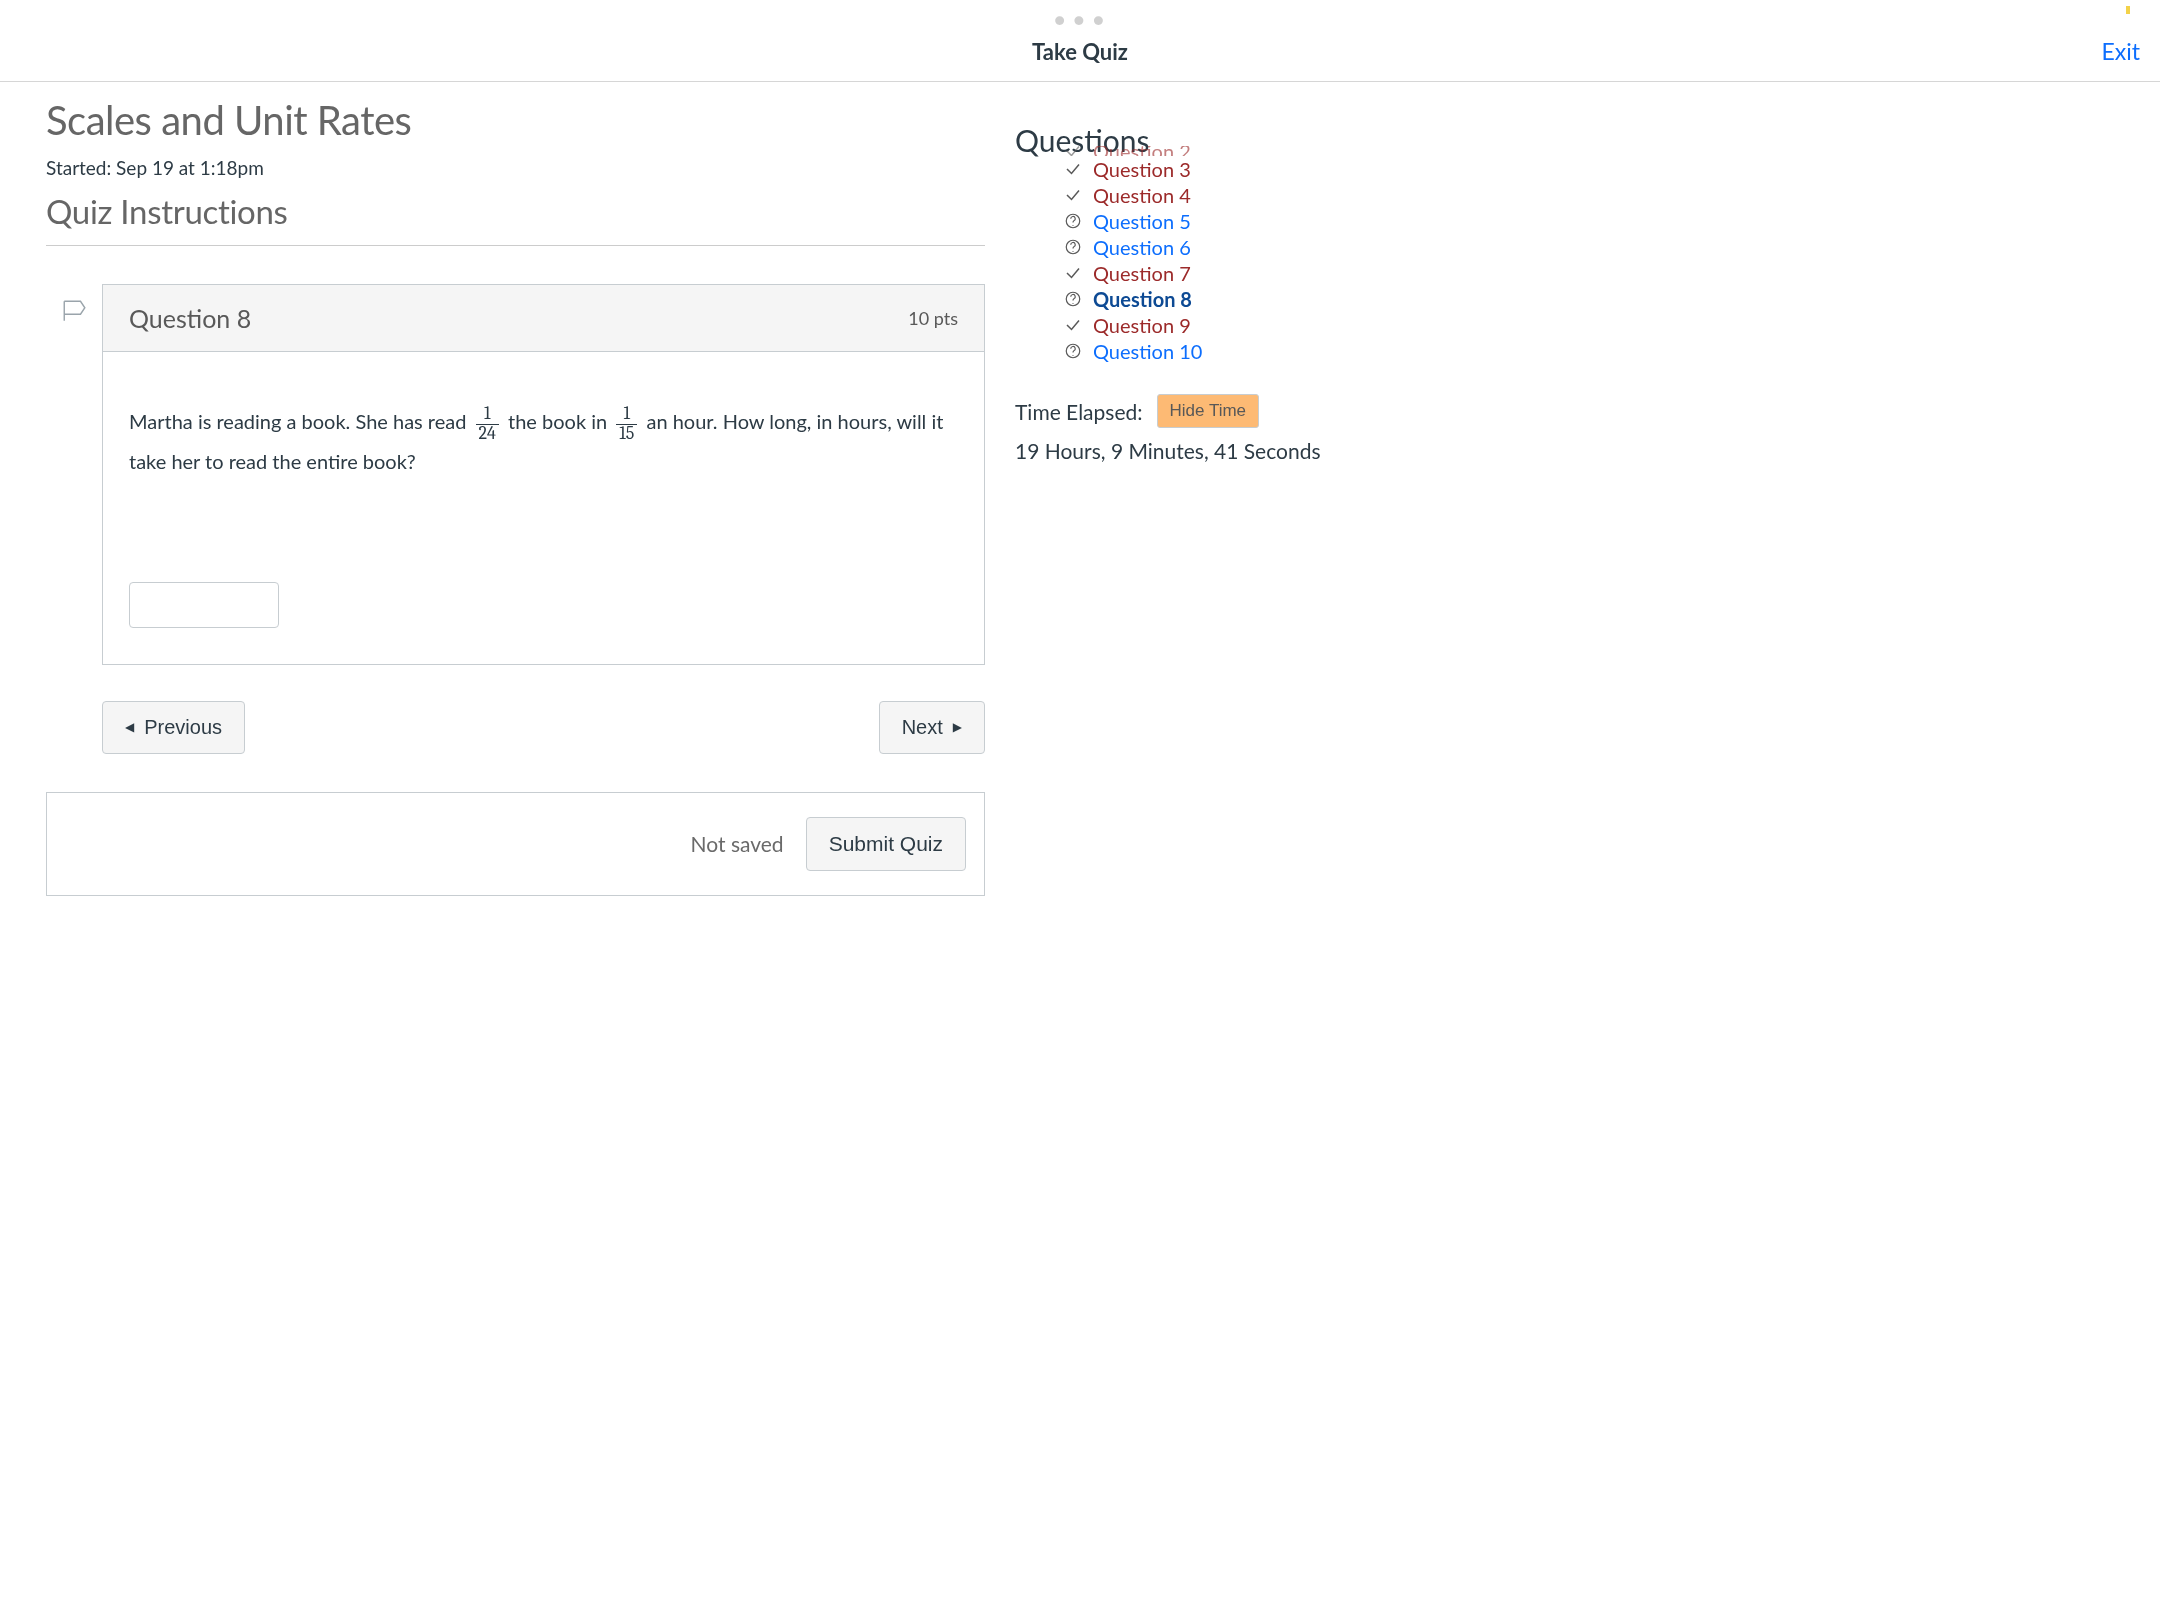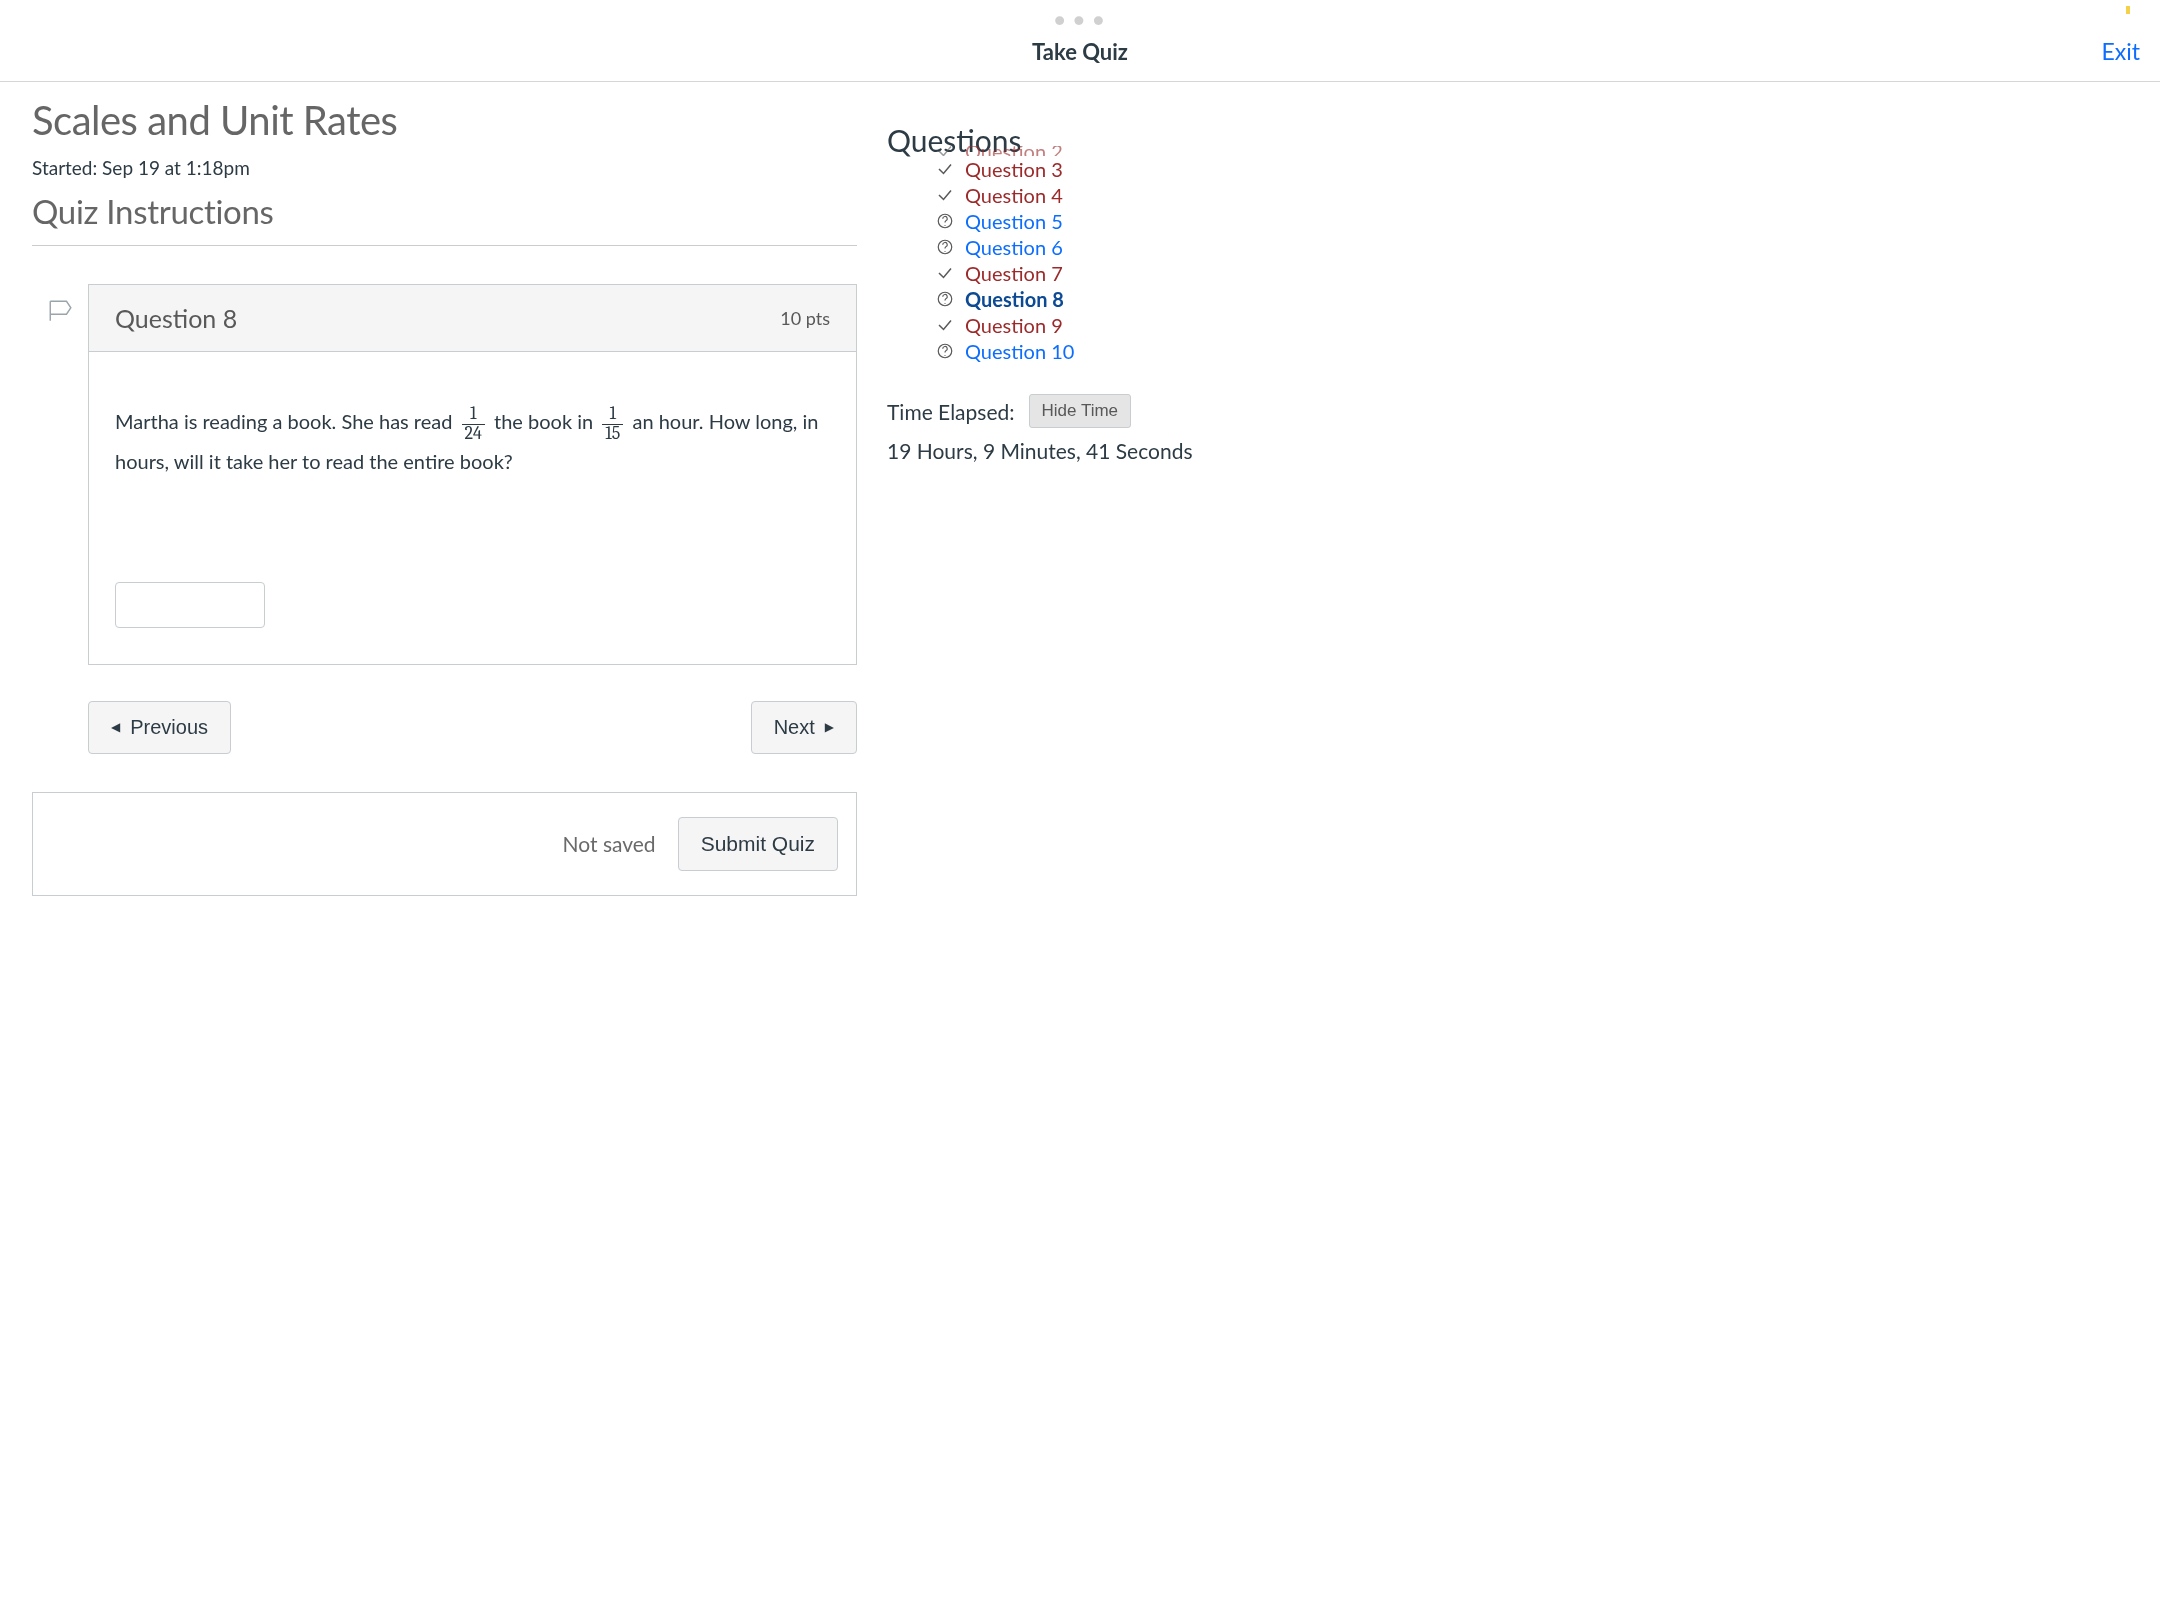--- a/index.html
+++ b/index.html
@@ -3,21 +3,21 @@
 <meta charset="utf-8">
 <style>
   * { box-sizing: border-box; margin: 0; padding: 0; }
   html, body { width: 100%; height: 100%; font-family: "Lato", "Helvetica Neue", Arial, sans-serif; color: #2d3b45; background: #fff; font-size: 21px; }
   .topbar { position: relative; height: 82px; border-bottom: 1px solid #d6d6d6; display: flex; align-items: flex-end; justify-content: center; padding-bottom: 16px; }
   .topbar .dots { position: absolute; top: 8px; left: 50%; transform: translateX(-50%); color: #d0d0d0; font-size: 18px; letter-spacing: 2px; }
   .topbar .title { font-weight: 700; font-size: 22px; color: #2d3b45; }
   .topbar .exit { position: absolute; right: 20px; bottom: 16px; color: #0d6efd; font-size: 23px; cursor: pointer; }
   .topbar .yellow-dot { position: absolute; top: 6px; right: 30px; width: 4px; height: 8px; background: #f3d24a; }
   .page { display: flex; padding: 0 0 40px 0; }
-  .main { width: 857px; padding: 8px 0 0 32px; }
+  .main { width: 985px; padding: 8px 0 0 46px; }
   h1.quiz-title { font-size: 40px; font-weight: 400; color: #666; margin-top: 6px; letter-spacing: -0.5px; }
   .started { font-size: 19px; color: #2d3b45; margin-top: 12px; }
   h2.instructions { font-size: 33px; font-weight: 400; color: #666; margin-top: 12px; letter-spacing: -0.3px; }
   .hr { border: none; border-bottom: 1px solid #ccc; margin: 14px 0 0 0; }
   .question-area { display: flex; margin-top: 38px; }
   .flag-col { width: 56px; padding-top: 14px; display: flex; justify-content: center; }
   .flag-icon svg { width: 26px; height: 26px; }
   .qcard { flex: 1; border: 1px solid #c7cdd1; background: #fff; }
   .qheader { display: flex; justify-content: space-between; align-items: center; background: #f5f5f5; border-bottom: 1px solid #c7cdd1; padding: 18px 26px; }
   .qheader .qlabel { font-size: 25px; font-weight: 400; color: #595959; }
@@ -39,21 +39,21 @@
   .qlist { margin-top: 10px; }
   .qitem { display: flex; align-items: center; gap: 10px; padding: 1px 0 1px 48px; }
   .qitem a { font-size: 20px; text-decoration: none; cursor: pointer; }
   .qitem .ic { width: 20px; display: inline-flex; justify-content: center; }
   .qitem .ic svg { width: 18px; height: 18px; }
   .st-done a { color: #9c2a2a; }
   .st-pend a { color: #0d6efd; }
   .st-curr a { color: #0d4a94; font-weight: 700; }
   .timer-row { display: flex; align-items: center; gap: 14px; margin-top: 30px; }
   .timer-row .label { font-size: 21px; color: #2d3b45; }
-  .hide-btn { background: #e5e5e5; border: 1px solid #c7cdd1; border-radius: 3px; padding: 6px 12px; font-size: 17px; color: #585858; cursor: pointer; }
+  .hide-btn { background: #fdba74; border: 1px solid #c7cdd1; border-radius: 3px; padding: 6px 12px; font-size: 17px; color: #585858; cursor: pointer; }
   .elapsed { margin-top: 10px; font-size: 21px; color: #2d3b45; }
 </style>
 </head>
 <body>
 
 <div class="topbar">
   <span class="dots">● ● ●</span>
   <span class="yellow-dot"></span>
   <span class="title">Take Quiz</span>
   <a class="exit">Exit</a>

